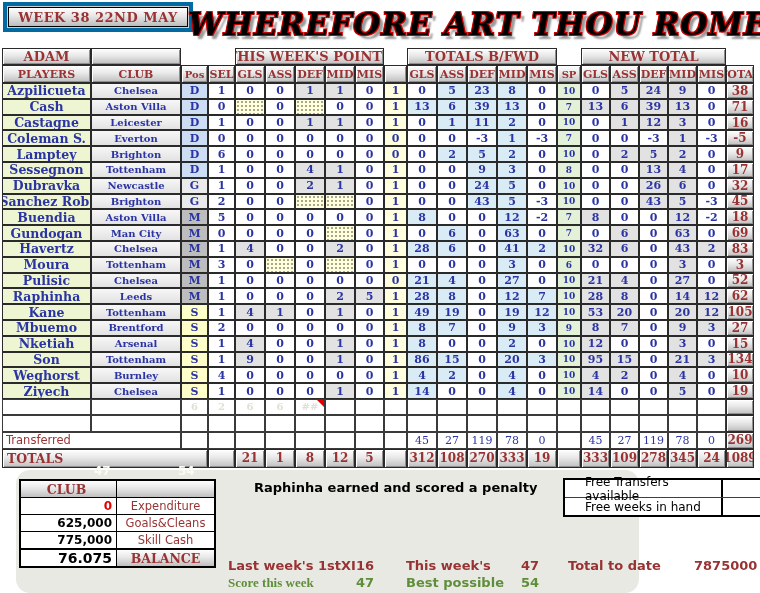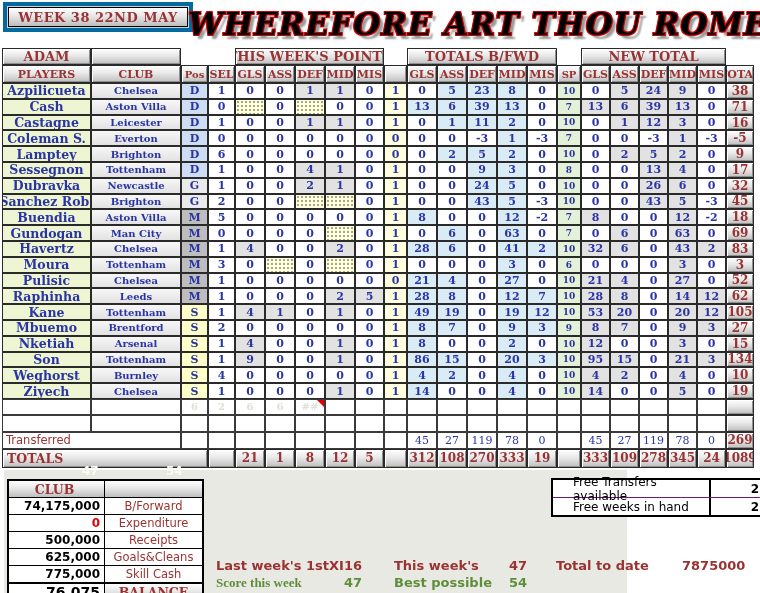--- a/index.html
+++ b/index.html
@@ -53,21 +53,21 @@
   .e{background:#fff;border:1px solid #3a3a3a;}
   .ghostv{color:#e0e0d6;font-size:10px;font-weight:bold;}
   .corner::after{content:'';position:absolute;top:0;right:0;width:0;height:0;
        border-left:7px solid transparent;border-top:7px solid #e00000;}
   .tlabel{justify-content:flex-start;padding-left:3px;color:#993333;font-weight:normal;
        font-family:"DejaVu Sans",sans-serif;font-size:11.5px;background:#fff;border:1px solid #3a3a3a;}
   .tv{color:#2b34a3;font-weight:normal;font-size:11px;background:#fff;border:1px solid #3a3a3a;}
   .rv{color:#993333;font-size:12px;}
   .totbar{justify-content:flex-start;padding-left:4px;color:#993333;font-size:12.5px;}
   
-  #bottom-strip{position:absolute;left:4px;top:470px;width:623px;height:123px;background:#e9e9e4;}
+  #bottom-strip{position:absolute;left:16px;top:470px;width:623px;height:123px;background:#e9e9e4;border-radius:14px;}
   .ghost-footer{position:absolute;top:-6px;font-family:"DejaVu Sans",sans-serif;
        font-weight:bold;font-size:12px;color:#fbfbf4;}
   #bank{position:absolute;left:3px;top:9px;width:193px;border:2px solid #000;background:#cfcfcf;}
   .bank-row{display:flex;height:16px;border-bottom:1px solid #000;}
   .bank-val{width:96px;background:#fff;display:flex;align-items:center;justify-content:flex-end;
        padding-right:4px;font-family:"DejaVu Sans",sans-serif;font-weight:bold;font-size:12px;color:#000;
        border-right:1px solid #000;box-sizing:border-box;}
   .bank-lbl{flex:1;background:#fff;display:flex;align-items:center;justify-content:center;
        font-family:"DejaVu Sans",sans-serif;font-size:11.5px;color:#993333;}
   .bank-hdr{background:linear-gradient(180deg,#fefefe,#e8e8e8 45%,#bfbfbf);color:#993333;
@@ -660,46 +660,39 @@
   <div id="bottom-strip">
     <span class="ghost-footer" style="left:78px">47</span>
     <span class="ghost-footer" style="left:162px">54</span>
 
     <div id="bank">
       <div class="bank-row">
         <div class="bank-val bank-hdr">CLUB</div>
         <div class="bank-lbl bank-hdr"></div>
       </div>
 
-      <div class="bank-row">
-          <div class="bank-val">74,175,000</div>
-          <div class="bank-lbl">B/Forward</div>
-        </div>
         <div class="bank-row">
           <div class="bank-val red-num">0</div>
           <div class="bank-lbl">Expenditure</div>
-        </div>
-        <div class="bank-row">
-          <div class="bank-val">500,000</div>
-          <div class="bank-lbl">Receipts</div>
         </div>
         <div class="bank-row">
           <div class="bank-val">625,000</div>
           <div class="bank-lbl">Goals&amp;Cleans</div>
         </div>
         <div class="bank-row">
           <div class="bank-val">775,000</div>
           <div class="bank-lbl">Skill Cash</div>
         </div>
         <div class="bank-row" style="border-bottom:none;border-top:1px solid #000;">
         <div class="bank-val" style="font-size:14px;">76.075</div>
         <div class="bank-lbl bank-hdr">BALANCE</div>
       </div>
     </div>
 
+    <div id="headline">Raphinha earned and scored a penalty</div>
 
     <div id="freebox">
       <div class="free-row">
         <div class="free-lbl">Free Transfers available</div>
         <div class="free-val">2</div>
       </div>
       <div class="free-row">
         <div class="free-lbl">Free weeks in hand</div>
         <div class="free-val">2</div>
       </div>

